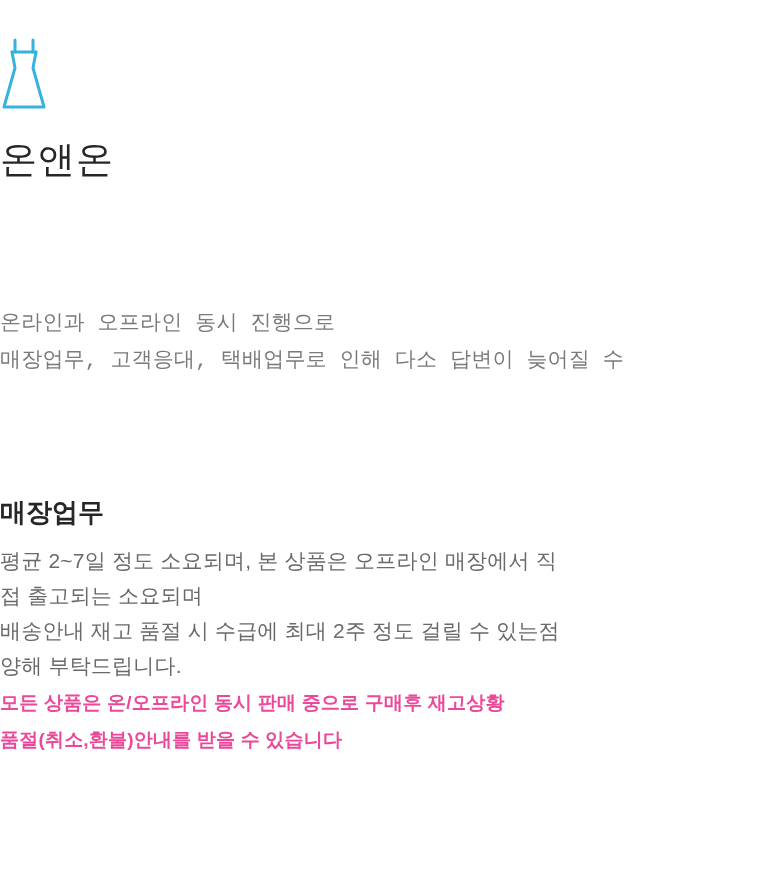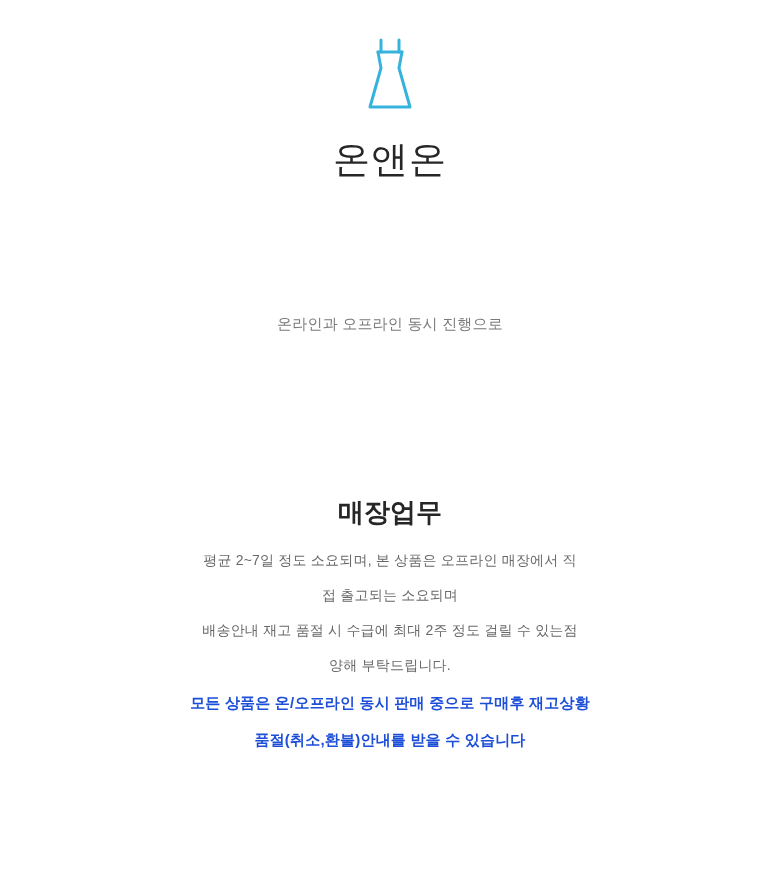--- a/index.html
+++ b/index.html
@@ -11,66 +11,66 @@
     width: 780px;
     height: 878px;
     position: relative;
     font-family: "Liberation Sans", "DejaVu Sans", sans-serif;
     overflow: hidden;
   }
   .centered-block {
     position: absolute;
     left: 0;
     width: 780px;
-    text-align: center;
   }
   .icon-wrap {
     top: 38px;
     height: 74px;
   }
   .icon-wrap svg {
     display: inline-block;
   }
   .brand-name {
     top: 137px;
     margin: 0;
     font-size: 37px;
     font-weight: 400;
     letter-spacing: 1px;
     color: #262626;
     line-height: 1.25;
   }
   .intro {
     top: 305px;
-    font-size: 15px;
+    font-size: 21px;
     line-height: 37px;
     color: #7a7a7a;
     letter-spacing: 0.2px;
+    font-family: Liberation Mono, monospace;
   }
   .shipping-title {
     top: 497px;
     margin: 0;
     font-size: 26px;
     font-weight: 700;
     color: #262626;
     line-height: 1.2;
   }
   .shipping-body {
     top: 543px;
-    font-size: 14px;
+    font-size: 21px;
     line-height: 35px;
     color: #696969;
     letter-spacing: 0.2px;
   }
   .stock-warning {
     top: 684px;
-    font-size: 15px;
+    font-size: 19px;
     line-height: 37px;
     font-weight: 700;
-    color: #1d4ed8;
+    color: #ec4899;
     letter-spacing: 0.2px;
   }
   .text-line {
     white-space: nowrap;
   }
 </style>
 </head>
 <body>
 
 <div>
@@ -83,20 +83,21 @@
         <path d="M12 14 L36 14"></path>
         <path d="M12 14 L15 30 L4 69 L44 69 L33 30 L36 14"></path>
       </g>
     </svg>
   </div>
 
   <h1 class="centered-block brand-name">온앤온</h1>
 
   <div class="centered-block intro">
     <div class="text-line">온라인과 오프라인 동시 진행으로</div>
+    <div class="text-line">매장업무, 고객응대, 택배업무로 인해 다소 답변이 늦어질 수</div>
   </div>
 
   <h2 class="centered-block shipping-title">매장업무</h2>
 
   <div class="centered-block shipping-body">
     <div class="text-line">평균 2~7일 정도 소요되며, 본 상품은 오프라인 매장에서 직</div>
     <div class="text-line">접 출고되는 소요되며</div>
     <div class="text-line">배송안내 재고 품절 시 수급에 최대 2주 정도 걸릴 수 있는점</div>
     <div class="text-line">양해 부탁드립니다.</div>
   </div>

